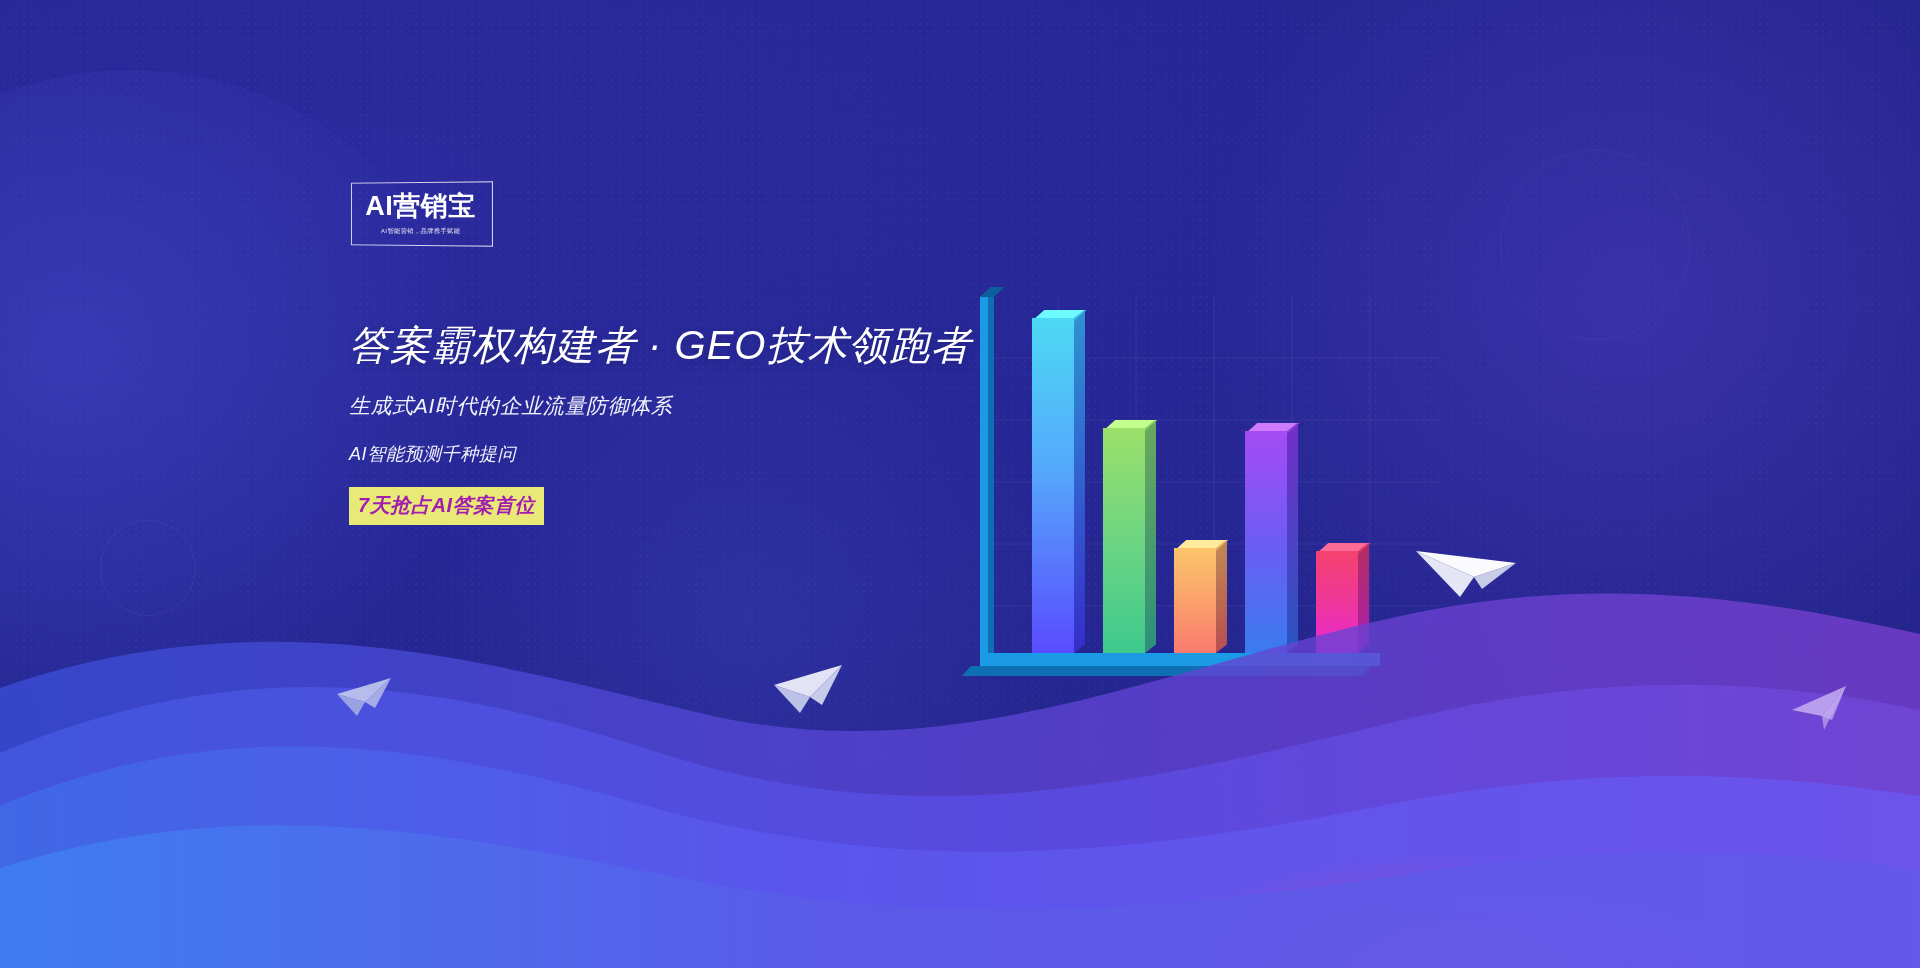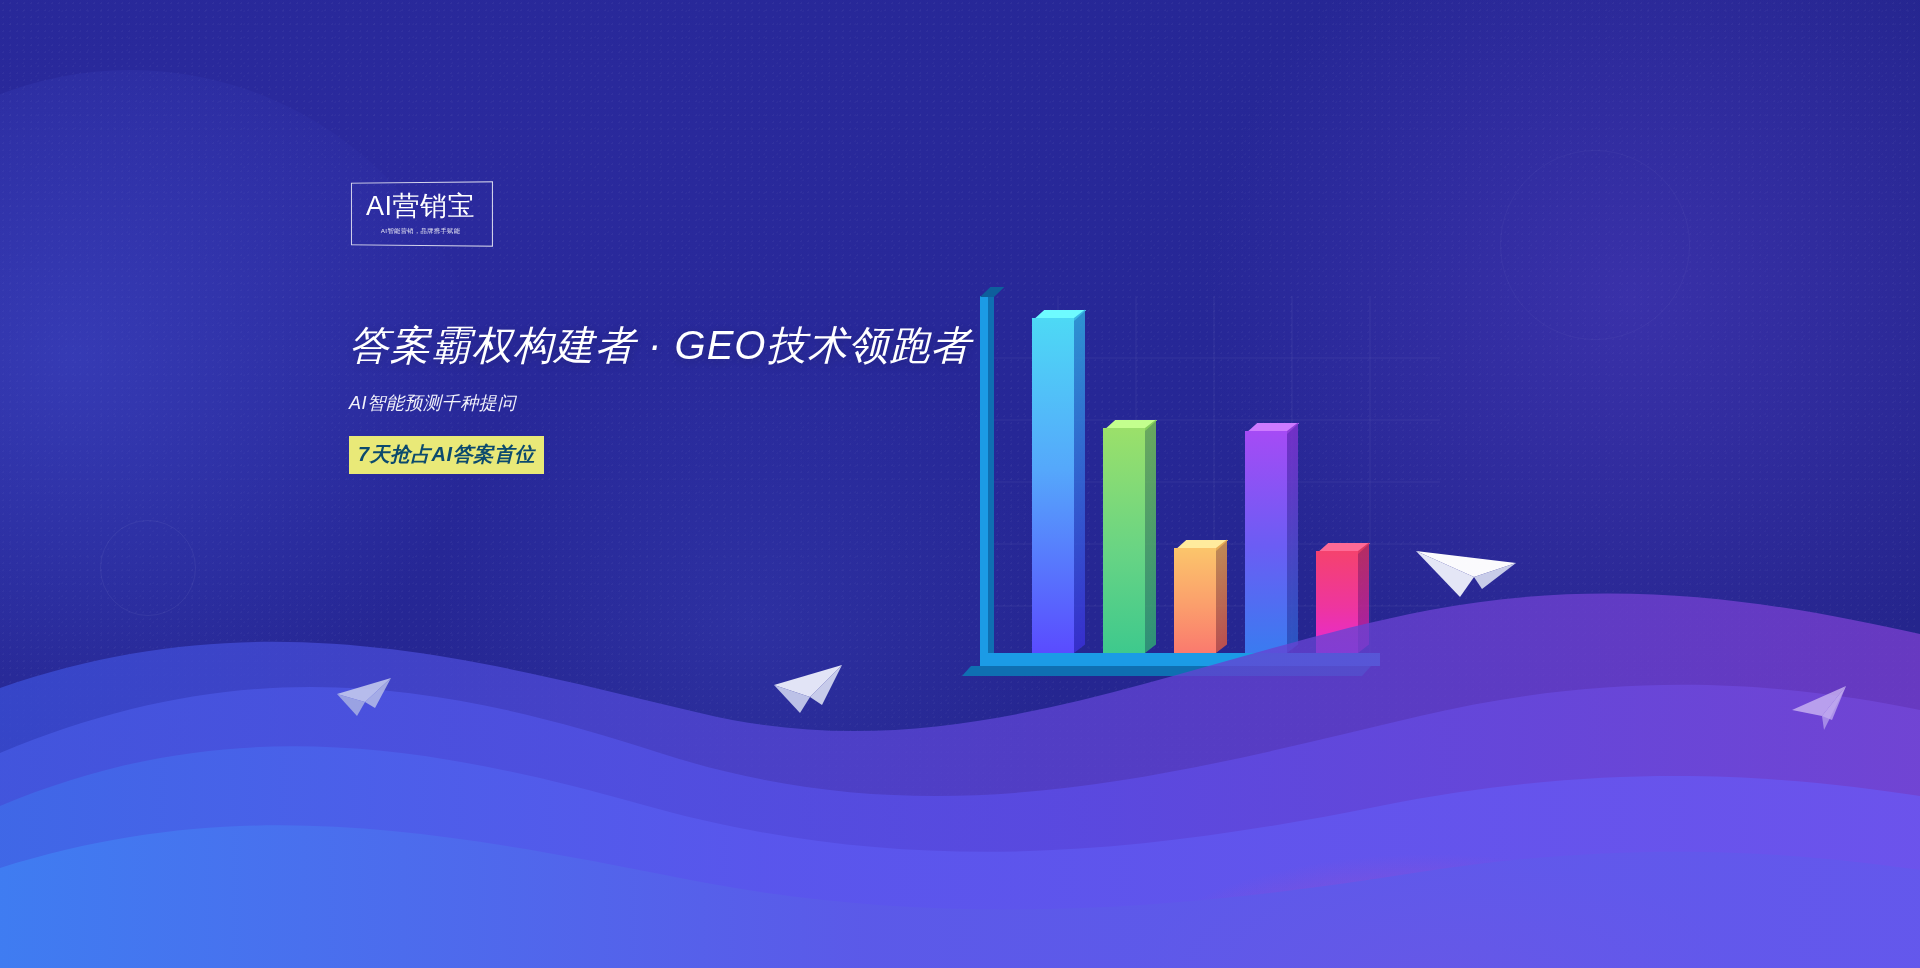--- a/index.html
+++ b/index.html
@@ -54,21 +54,21 @@
   }
   #logo .frame{
     position:absolute; inset:0;
     border:1.6px solid rgba(255,255,255,.80);
     transform:perspective(420px) rotateY(-7deg);
   }
   #logo .wordmark{
     position:absolute; left:0; right:0; top:11px;
     text-align:center;
     color:#ffffff;
-    font-size:27px; font-weight:normal; letter-spacing:.5px;
+    font-size:27px; font-weight:bold; letter-spacing:.5px;
     line-height:1;
     white-space:nowrap;
   }
   #logo .tagline{
     position:absolute; left:0; right:0; top:45px;
     text-align:center;
     color:rgba(255,255,255,.88);
     font-size:6.5px; letter-spacing:.4px;
     white-space:nowrap;
     transform:scale(.96);
@@ -97,21 +97,21 @@
     margin-top:22px;
     color:#f2f2fb;
     font-size:18px;
     letter-spacing:.6px;
     white-space:nowrap;
   }
   .highlight-row{ margin-top:21px; }
   .highlight{
     display:inline-block;
     background:#e9e978;
-    color:#0c4a6e;
+    color:#a21caf;
     font-size:20px;
     font-weight:bold;
     letter-spacing:.6px;
     padding:5px 9px 6px 9px;
     white-space:nowrap;
   }
   .footline{
     margin-top:25px;
     color:#f2f2fb;
     font-size:21px;
@@ -313,19 +313,20 @@
   </svg>
 
   <div id="logo">
     <div class="frame"></div>
     <div class="wordmark">AI营销宝</div>
     <div class="tagline">AI智能营销，品牌携手赋能</div>
   </div>
 
   <div id="copy">
     <div class="headline">答案霸权构建者 · GEO技术领跑者</div>
+    <div class="sub">生成式AI时代的企业流量防御体系</div>
     <div class="sub2">AI智能预测千种提问</div>
     <div class="highlight-row">
       <span class="highlight">7天抢占AI答案首位</span>
     </div>
   </div>
 
 </div>
 
 </body></html>

